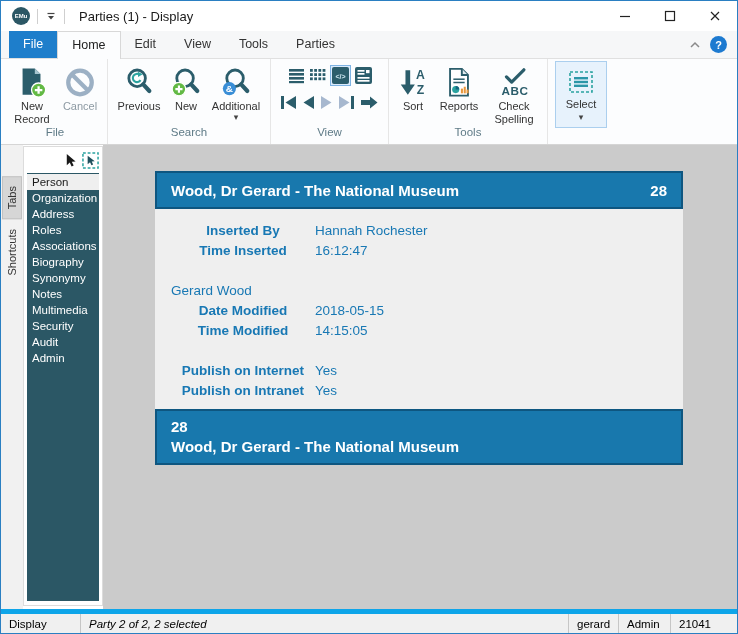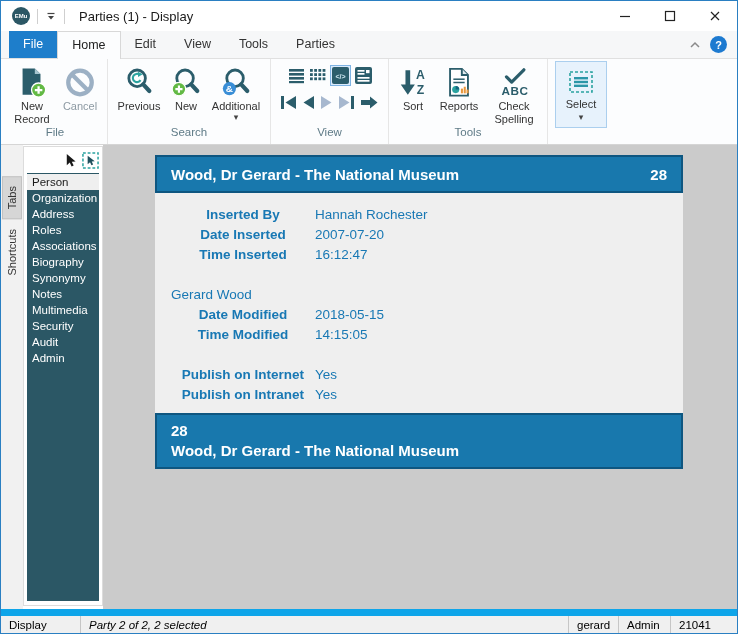--- a/index.html
+++ b/index.html
@@ -57,34 +57,34 @@
   .sidebar{ width:80px; flex:none; background:#fff; border:1px solid #dcdcdc; margin:1px 0 3px 0;
             display:flex; flex-direction:column; }
   .sb-toolbar{ height:26px; flex:none; display:flex; align-items:center; justify-content:flex-end;
                gap:5px; padding-right:3px; }
   .tablist{ flex:1; background:#2b5765; margin:0 3px 4px 3px; padding-top:1px; }
   .tabitem{ height:16px; line-height:16px; font-size:11.5px; color:#fff; padding-left:5px;
             white-space:nowrap; overflow:hidden; }
   .tabitem.selected{ background:#efefef; color:#1a1a1a; }
 
   .content{ flex:1; background:#cbcbcb; position:relative; }
-  .panel{ position:absolute; left:52px; top:10px; width:528px; }
+  .panel{ position:absolute; left:52px; top:26px; width:528px; }
   .panel-header{ height:38px; background:#1878ad; border:2px solid #0e5680; color:#fff;
                  display:flex; align-items:center; padding:0 14px; font-size:15px; font-weight:bold; }
   .ph-title{ flex:1; }
   .panel-body{ background:#efefef; padding:12px 0 8px 16px; }
   .frow{ display:flex; height:20px; line-height:20px; font-size:13.5px; }
   .flabel{ width:144px; font-weight:bold; color:#1878b4; flex:none;text-align:center; }
   .fvalue{ color:#1878b4; }
   .fspacer{ height:20px; }
   .panel-footer{ height:56px; background:#1878ad; border:2px solid #0e5680; color:#fff;
                  padding:6px 14px; font-size:15px; font-weight:bold; line-height:20px; }
 
   
-  .statusbar{ height:24px; flex:none; background:#f0f0f0; border-top:7px solid #0ea5e9;
+  .statusbar{ height:24px; flex:none; background:#f0f0f0; border-top:5px solid #0ea5e9;
               display:flex; align-items:stretch; font-size:11.5px; color:#000; }
   .scell{ display:flex; align-items:center; padding:0 8px; border-right:1px solid #c6c6c6; }
   .scell.mode{ width:80px; flex:none; }
   .scell.selection{ flex:1;font-style:italic; }
   .scell.user{ width:50px; flex:none; }
   .scell.role{ width:52px; flex:none; }
   .scell.session{ width:66px; flex:none; border-right:none; }
 </style>
 </head>
 <body>
@@ -392,24 +392,20 @@
         <div class="panel-header">
           <span class="ph-title">Wood, Dr Gerard - The National Museum</span>
           <span class="ph-num">28</span>
         </div>
         <div class="panel-body">
           <div class="frow">
               <span class="flabel">Inserted By</span>
               <span class="fvalue">Hannah Rochester</span>
             </div>
           <div class="frow">
-              <span class="flabel">Date Inserted</span>
-              <span class="fvalue">2007-07-20</span>
-            </div>
-          <div class="frow">
               <span class="flabel">Time Inserted</span>
               <span class="fvalue">16:12:47</span>
             </div>
           <div class="fspacer"></div>
           <div class="frow">
               <span class="fvalue">Gerard Wood</span>
             </div>
           <div class="frow">
               <span class="flabel">Date Modified</span>
               <span class="fvalue">2018-05-15</span>

